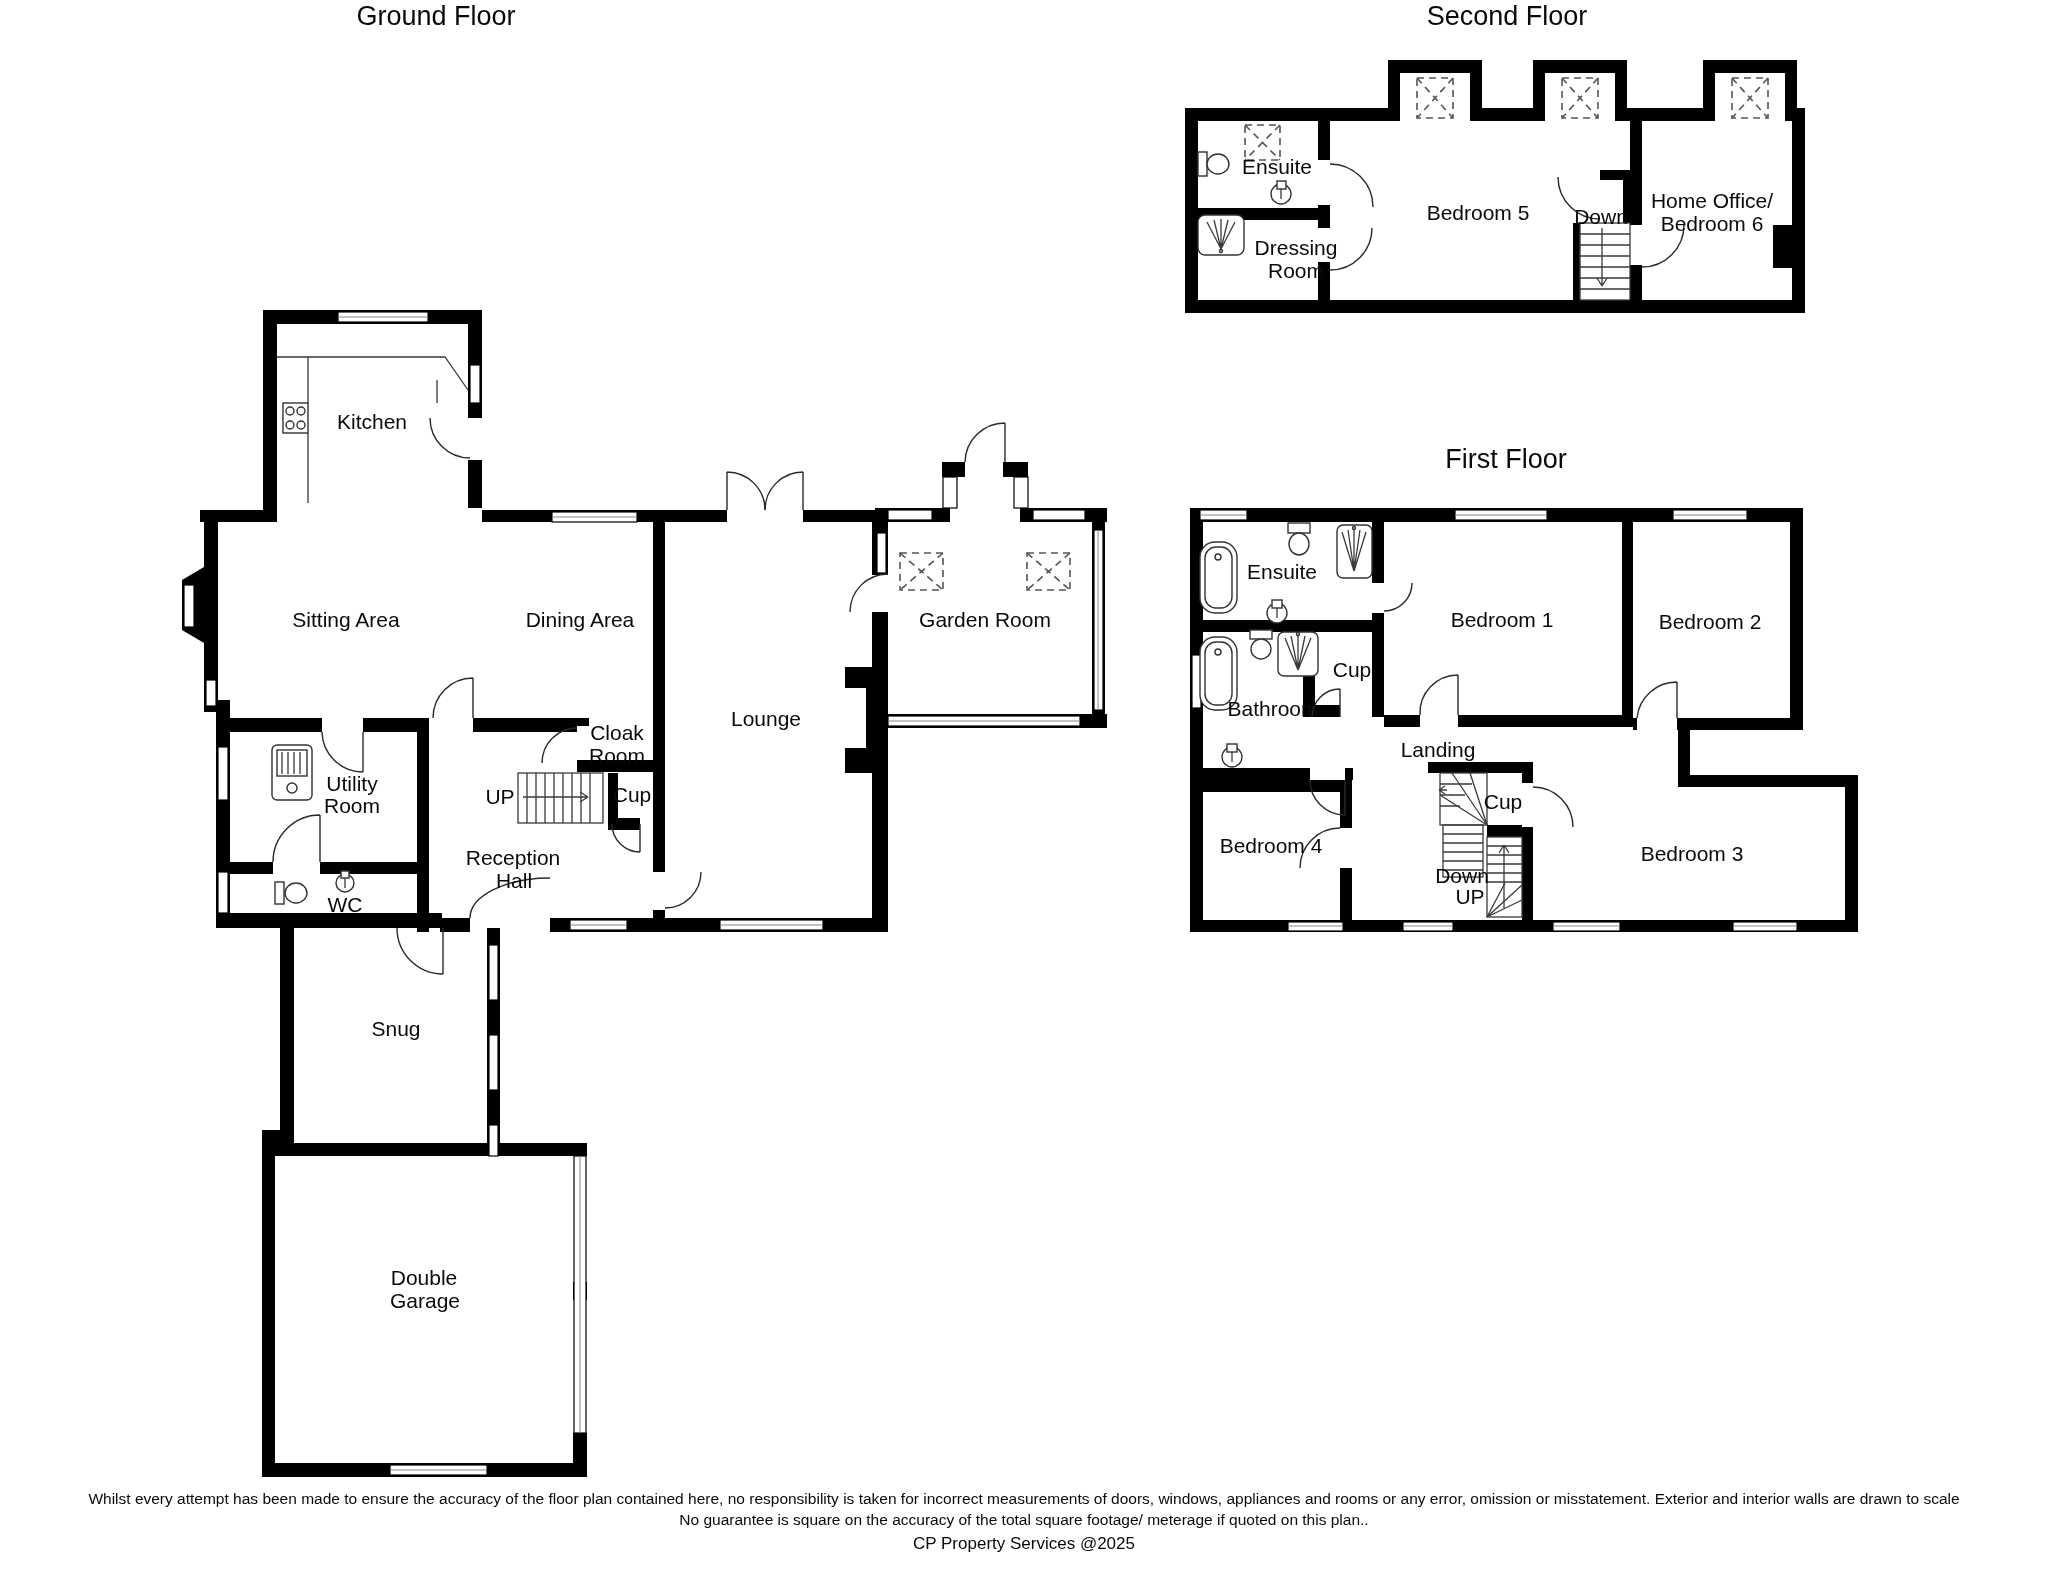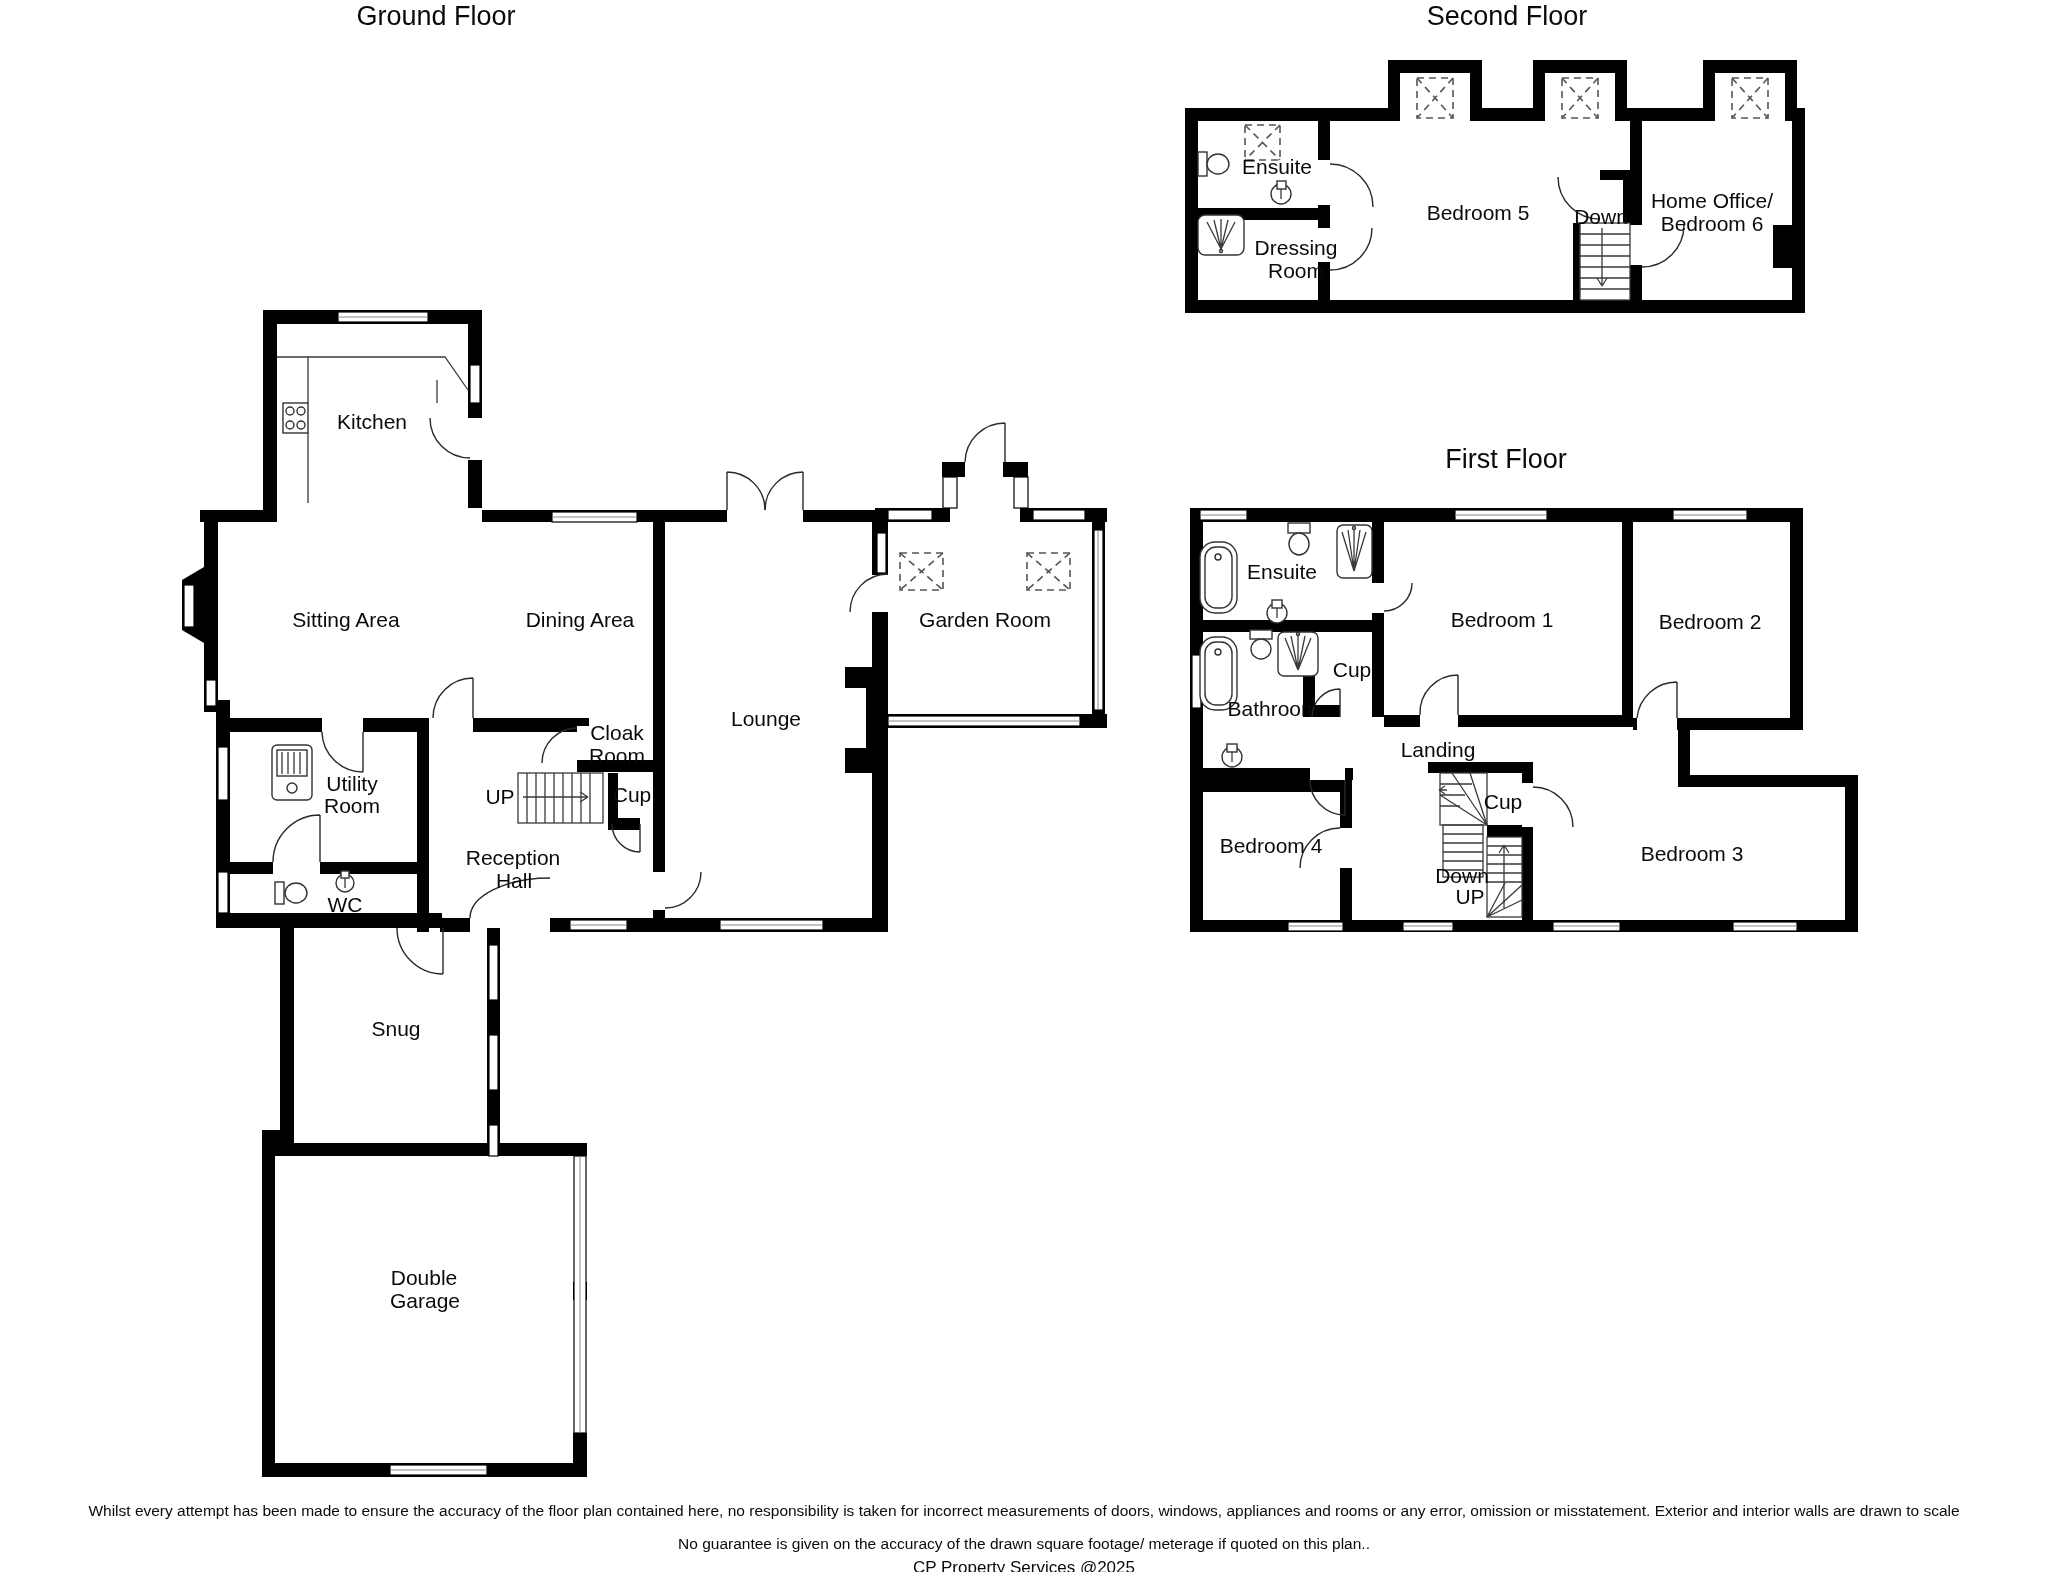--- a/index.html
+++ b/index.html
@@ -9,21 +9,21 @@
   .open{fill:#fff;}
   .win{fill:#fff;stroke:#000;stroke-width:1.2;}
   .winl{stroke:#888;stroke-width:1;}
   .d{fill:none;stroke:#2a2a2a;stroke-width:1.4;}
   .t{fill:none;stroke:#3a3a3a;stroke-width:1.3;}
   .fx{fill:#fff;stroke:#333;stroke-width:1.4;}
   .sky{fill:none;stroke:#555;stroke-width:1.6;stroke-dasharray:7 5;}
   .lbl{font-family:"Liberation Sans",sans-serif;font-size:21px;fill:#0a0a0a;}
   .title{font-family:"Liberation Sans",sans-serif;font-size:27px;fill:#0a0a0a;}
   #disclaimer{position:absolute;left:0;top:1488px;width:2048px;text-align:center;color:#0a0a0a;}
-  #disclaimer .dl{font-size:15.5px;line-height:21px;margin-top:12px;}
+  #disclaimer .dl{font-size:15.5px;line-height:21px;}
   #disclaimer .credit{font-size:17px;margin-top:4px;}
 </style>
 </head>
 <body>
 
 <svg width="2048" height="1572" viewBox="0 0 2048 1572">
 
   <text class="title" x="436" y="25" text-anchor="middle">Ground Floor</text>
   <text class="title" x="1507" y="25" text-anchor="middle">Second Floor</text>
   <text class="title" x="1506" y="468" text-anchor="middle">First Floor</text>
@@ -415,15 +415,15 @@
         <text x="1503" y="802" text-anchor="middle" dy="0.35em" class="lbl">Cup</text>
         <text x="1462" y="876" text-anchor="middle" dy="0.35em" class="lbl">Down</text>
         <text x="1470" y="897" text-anchor="middle" dy="0.35em" class="lbl">UP</text>
         <text x="1692" y="854" text-anchor="middle" dy="0.35em" class="lbl">Bedroom 3</text>
       </g>
   </g>
 </svg>
 
 <div id="disclaimer">
   <div class="dl">Whilst every attempt has been made to ensure the accuracy of the floor plan contained here, no responsibility is taken for incorrect measurements of doors, windows, appliances and rooms or any error, omission or misstatement. Exterior and interior walls are drawn to scale</div>
-  <div class="dl">No guarantee is given on the accuracy of the drawn square footage/ meterage if quoted on this plan..</div>
+  <div class="dl">No guarantee is square on the accuracy of the total square footage/ meterage if quoted on this plan..</div>
   <div class="credit">CP Property Services @2025</div>
 </div>
 
 </body></html>

